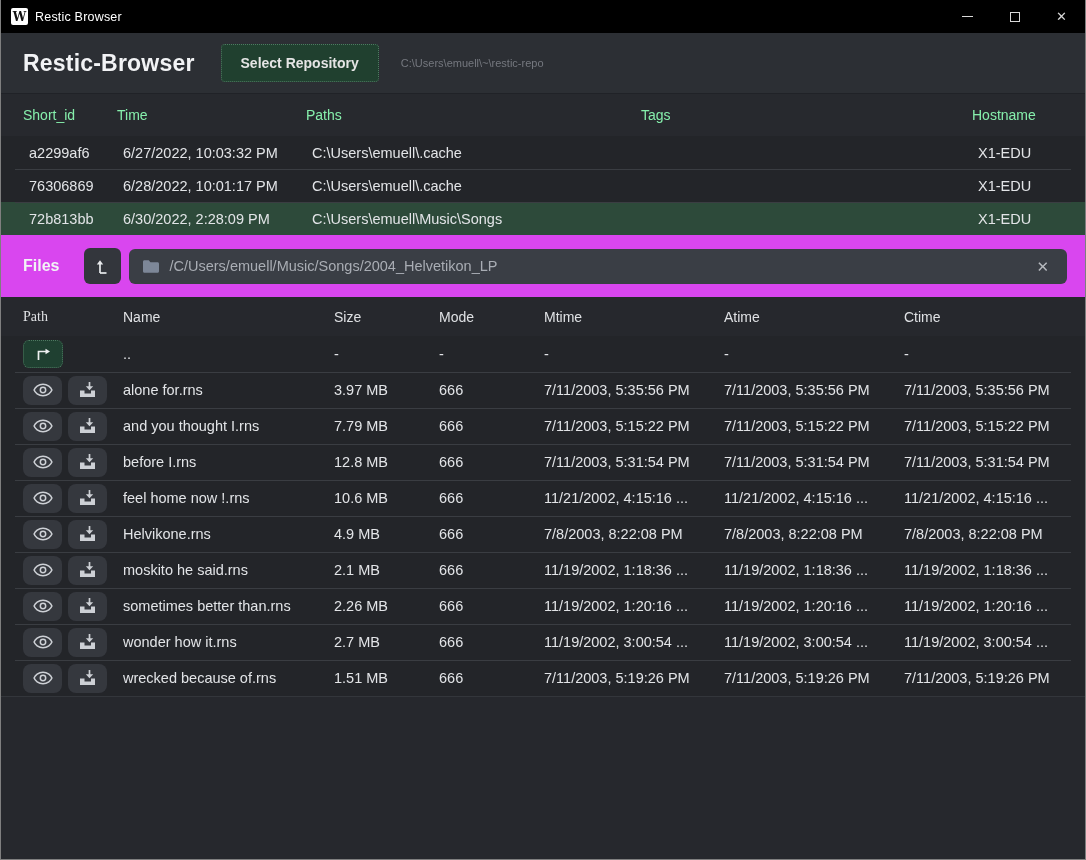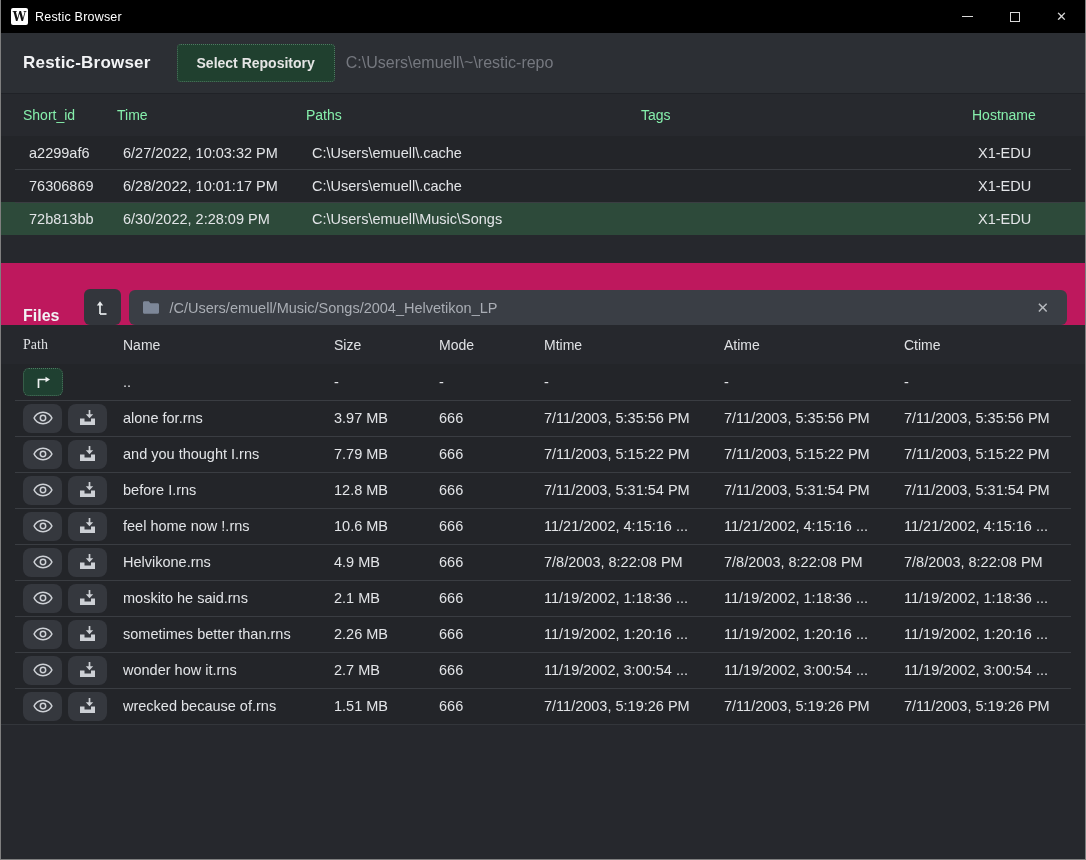--- a/index.html
+++ b/index.html
@@ -25,27 +25,27 @@
   .win-btn{ width:47px; height:100%; display:flex; align-items:center; justify-content:center; cursor:default; }
   .min-glyph{ width:11px; height:1px; background:#d9d9d9; display:block; }
   .max-glyph{ width:10px; height:10px; border:1px solid #d9d9d9; display:block; }
   .close-glyph{ color:#d9d9d9; font-size:13px; line-height:1; }
 
   
   .app-header{
     height:61px; background:#2c2f34; display:flex; align-items:center;
     padding:0 22px; border-bottom:1px solid #202227;
   }
-  .app-title{ color:#f2f3f5; font-size:17px; font-weight:bold; letter-spacing:.2px; }
+  .app-title{ color:#f2f3f5; font-size:23px; font-weight:bold; letter-spacing:.2px; }
   .repo-btn{
     margin-left:26px; background:#20402f; color:#e5e5e5; font-weight:bold; font-size:14px;
     border:1px dotted #4e7a61; border-radius:4px; padding:10px 19px;
     font-family:"Liberation Sans", sans-serif; cursor:pointer;
   }
-  .repo-path{ margin-left:11px; color:#75787f; font-size:16px; }
+  .repo-path{ margin-left:22px; color:#75787f; font-size:11px; }
 
   
   .snap-heading-band{
     height:51px; background:#2c2f34; display:flex; align-items:center;
     padding:0 22px; border-bottom:1px solid #202227;
   }
   .section-title{ color:#f2f3f5; font-size:16px; font-weight:bold; }
 
   .snap-head{ height:42px; background:#27292e; display:flex; align-items:center; padding:0 22px;
     color:#86efac; font-size:14px; }
@@ -55,21 +55,21 @@
   .snap-row{
     position:relative; height:33px; background:#232529; display:flex; align-items:center;
     padding:0 28px; color:#e2e4e7; font-size:14.5px; cursor:default;
   }
   .snap-row + .snap-row::before{
     content:""; position:absolute; top:0; left:14px; right:14px; height:1px; background:#3a3d42;
   }
   .snap-row.selected{ background:#2d4a3a; }
 
   
-  .files-bar{ height:62px; background:#be185d; display:flex; align-items:flex-end; padding:0 18px 0 22px;margin-top:28px; }
+  .files-bar{ height:62px; background:#d946ef; display:flex; align-items:center; padding:0 18px 0 22px; }
   .files-title{ color:#f2f3f5; font-size:16px; font-weight:bold; margin-right:25px; }
   .parent-btn{
     width:37px; height:36px; background:#33363c; border:none; border-radius:6px;
     display:flex; align-items:center; justify-content:center; margin-right:8px; cursor:pointer;
   }
   .path-box{
     flex:1; height:35px; background:#3a3e45; border-radius:6px;
     display:flex; align-items:center; padding:0 14px; cursor:text;
   }
   .path-box .folder{ display:flex; margin-right:10px; }

